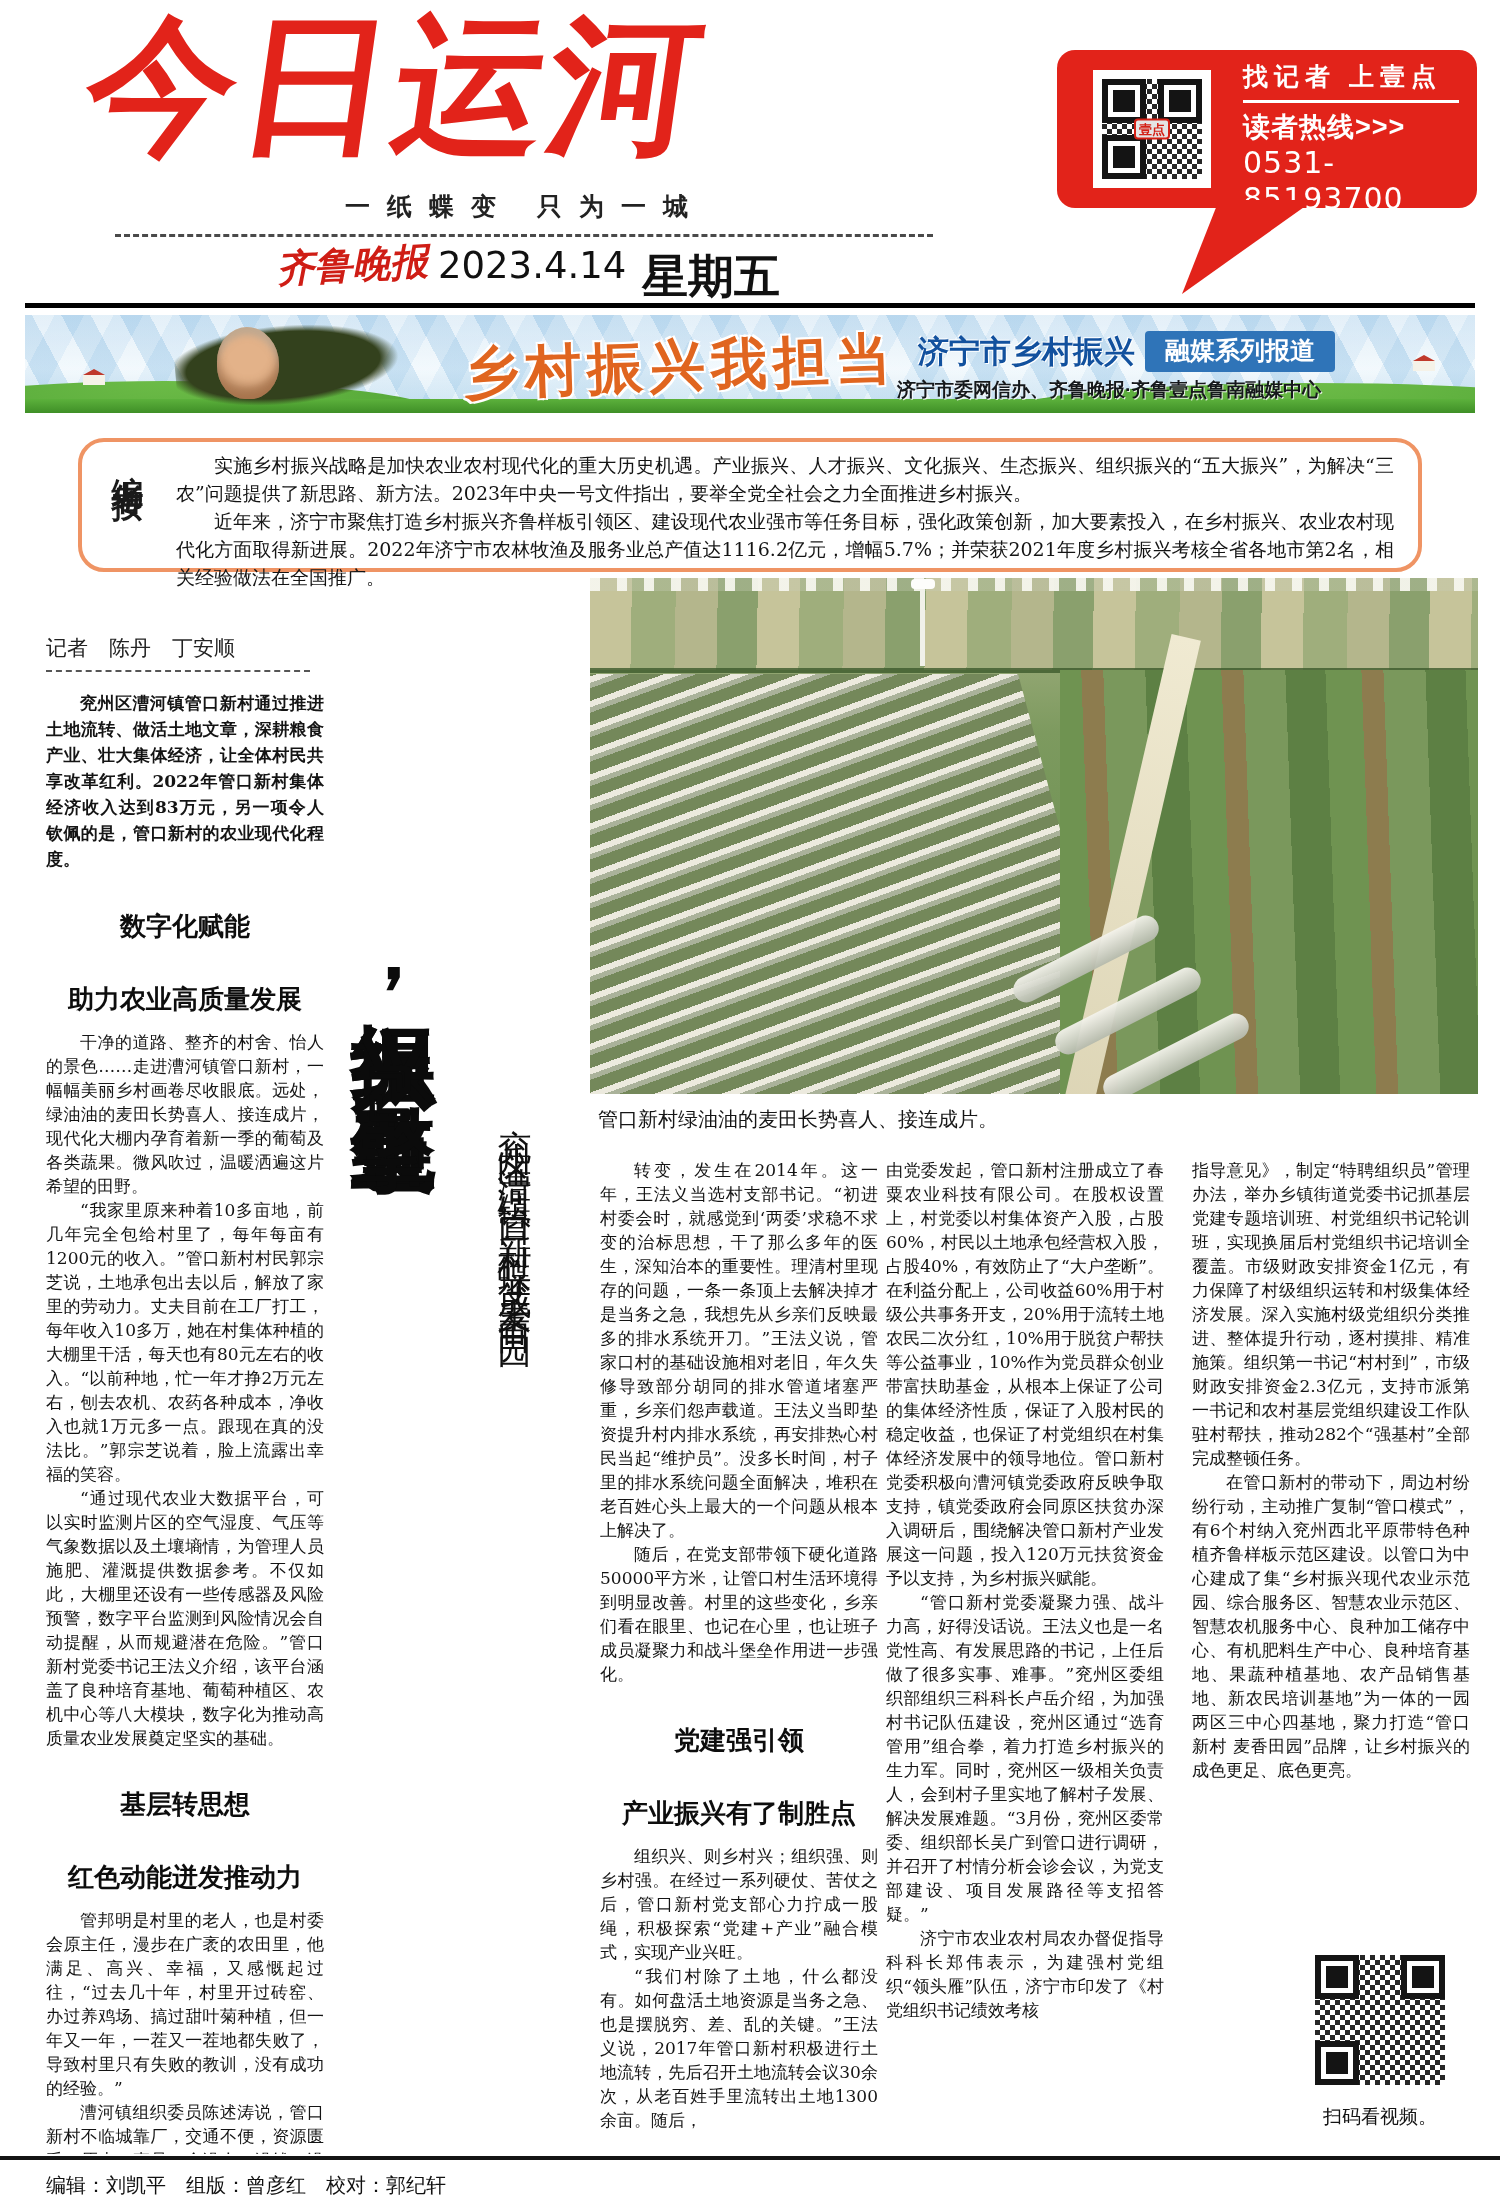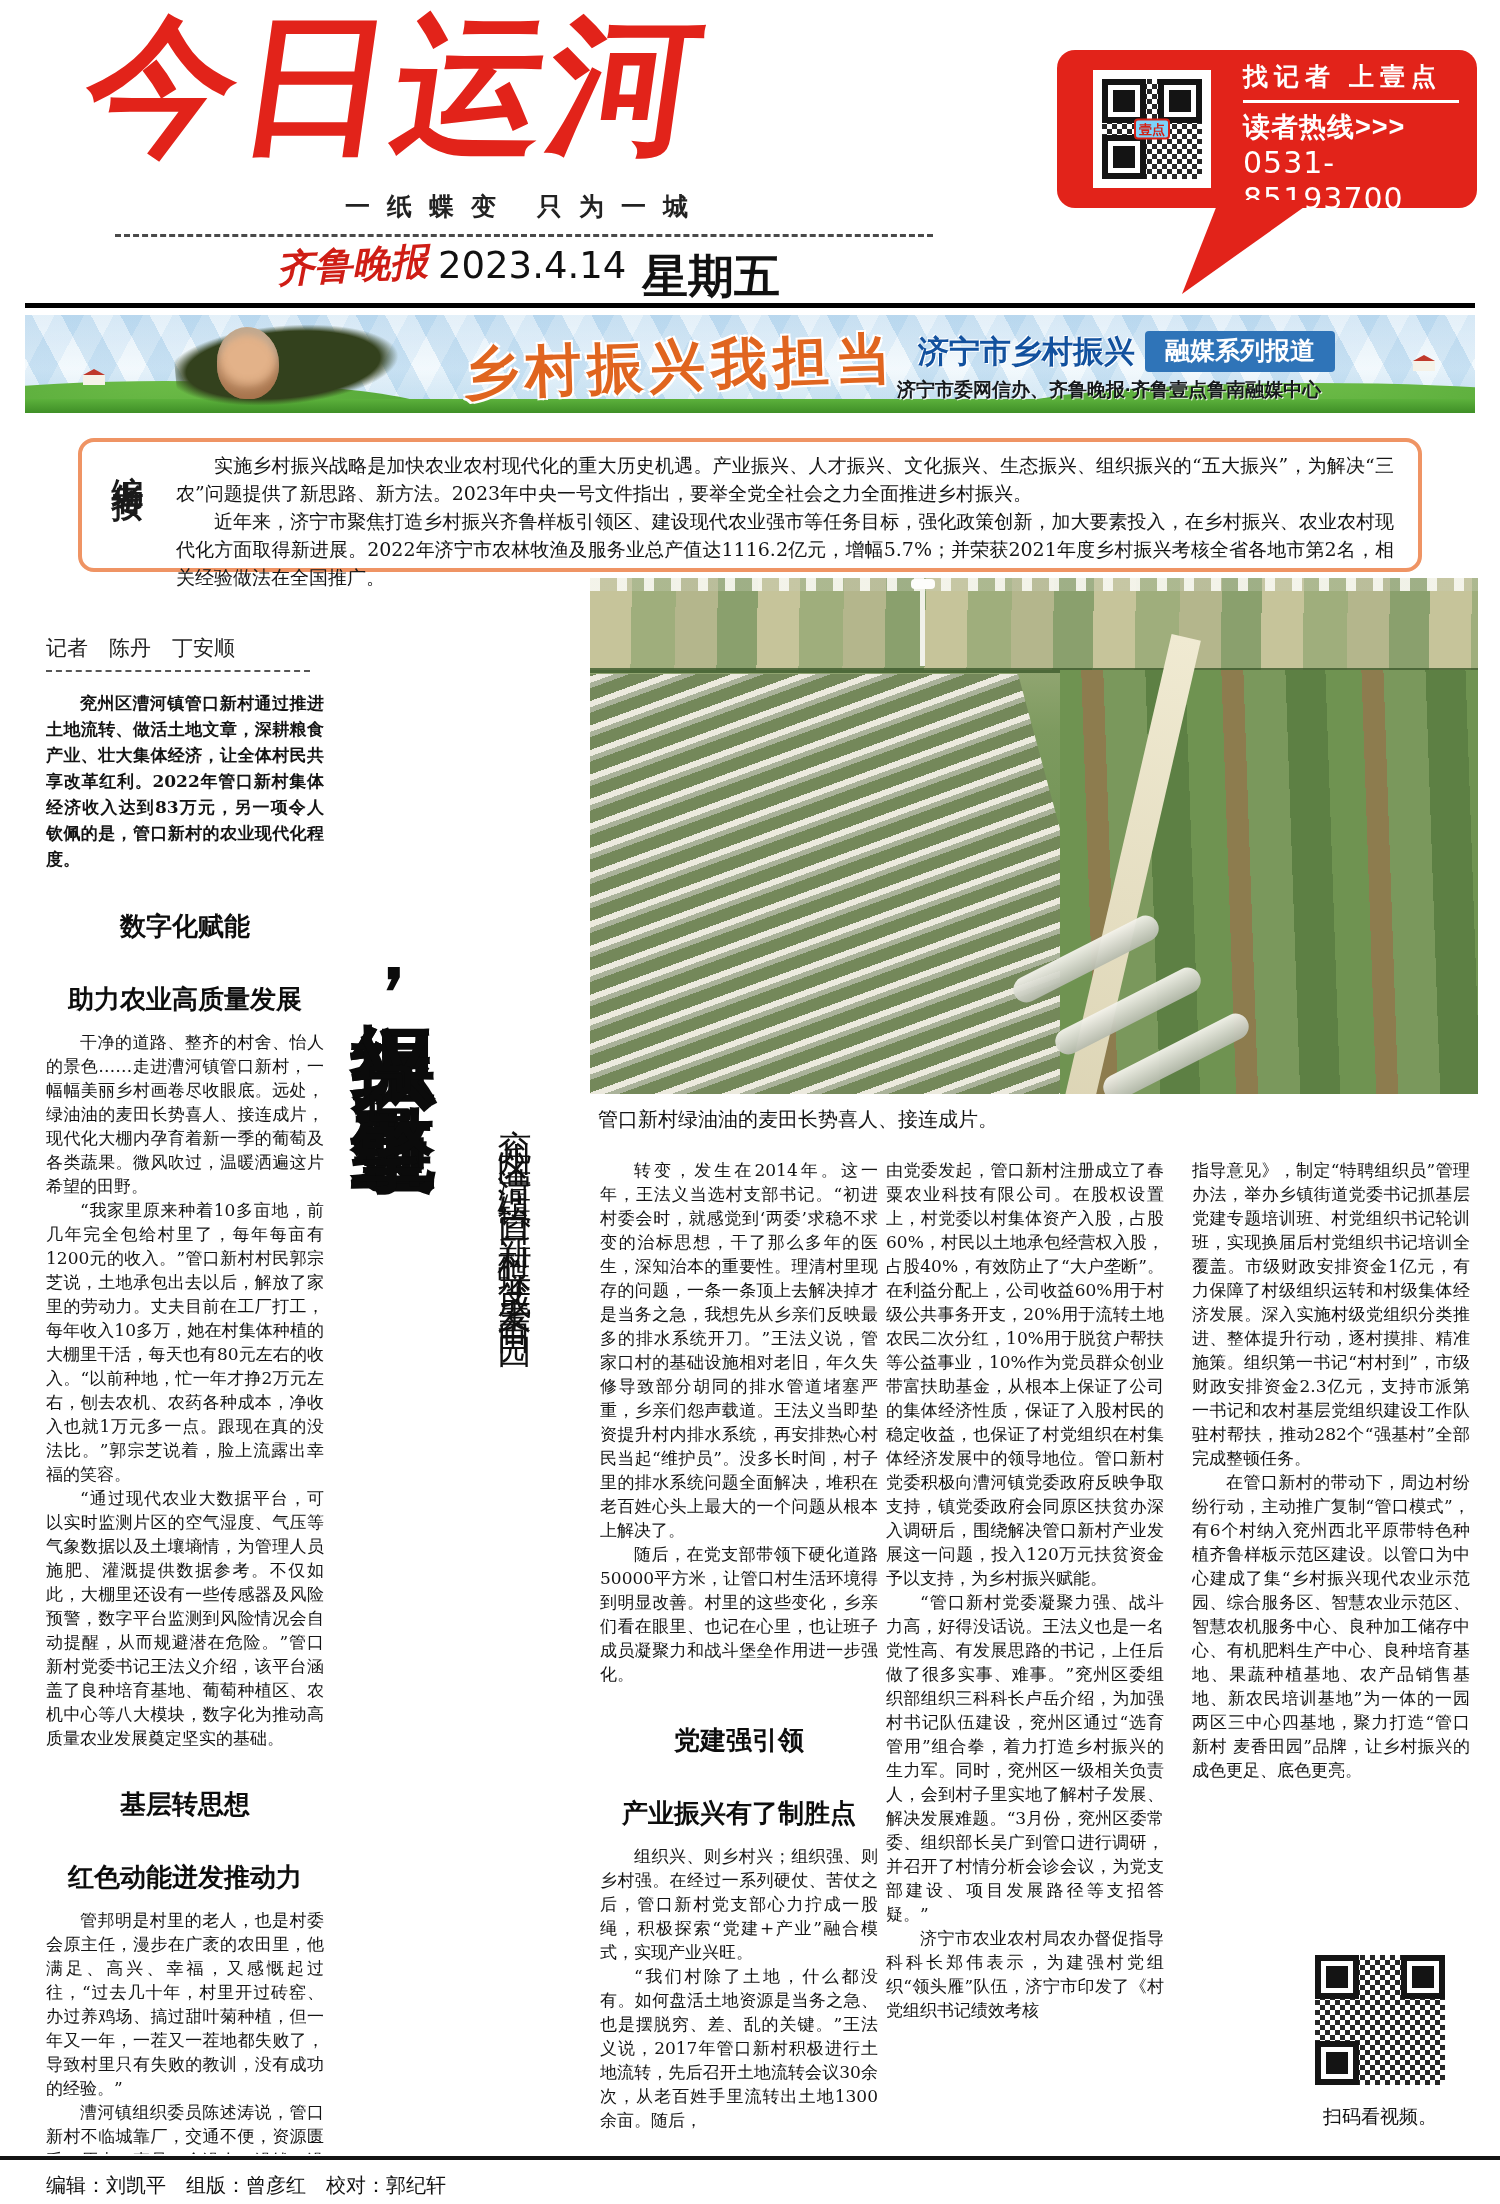--- a/index.html
+++ b/index.html
@@ -33,21 +33,21 @@
 
   
   .qr{background:#fff;position:absolute;}
   .qr-noise{position:absolute;inset:9px;
      background-image:repeating-conic-gradient(#141414 0% 25%, #fff 25% 50%),
                       repeating-conic-gradient(#141414 0% 25%, transparent 25% 50%);
      background-size:10px 10px,17px 17px;opacity:.92;}
   .qr-f{position:absolute;width:22px;height:22px;background:#141414;border:5px solid #fff;outline:6px solid #141414;}
   .f-tl{left:15px;top:15px;} .f-tr{right:15px;top:15px;} .f-bl{left:15px;bottom:15px;}
   .qr-logo{position:absolute;left:50%;top:50%;transform:translate(-50%,-50%);
-           background:#7dd3fc;color:#d42015;border:2px solid #d42015;border-radius:4px;
+           background:#e5e5e5;color:#d42015;border:2px solid #d42015;border-radius:4px;
            font-size:13px;font-weight:bold;line-height:1;padding:2px 3px;white-space:nowrap;}
 
   
   #banner{left:25px;top:315px;width:1450px;height:98px;overflow:hidden;
     background:
       repeating-linear-gradient(62deg, rgba(255,255,255,.28) 0 26px, rgba(150,195,228,.28) 26px 52px),
       repeating-linear-gradient(-62deg, rgba(255,255,255,.22) 0 26px, rgba(165,205,235,.22) 26px 52px),
       linear-gradient(180deg,#cfe4f4 0%,#e9f4fb 55%,#c2e0f0 100%);}
   .hill{position:absolute;background:radial-gradient(ellipse at 50% 0%,#6cbb47,#4ba032);border-radius:50%;}
   #hill-l{left:-140px;bottom:-38px;width:560px;height:70px;}
@@ -71,21 +71,21 @@
       font-size:25px;font-weight:bold;padding:3px 20px 5px;border-radius:4px;vertical-align:3px;}
   #series-org{position:absolute;left:872px;top:62px;font-size:19px;font-weight:bold;color:#15181b;
       text-shadow:1px 1px 0 rgba(255,255,255,.85);white-space:nowrap;}
   .house{position:absolute;width:22px;height:16px;
      background:linear-gradient(180deg,#c0392b 0 40%,#f5f2e8 40% 100%);
      clip-path:polygon(50% 0,100% 38%,100% 100%,0 100%,0 38%);}
   #house-l{left:58px;top:54px;} #house-r{left:1388px;top:40px;}
 
   
   #ednote{left:78px;top:438px;width:1336px;height:126px;border:4px solid #ef9464;
-          border-radius:16px;background:#fff;}
+          border-radius:26px;background:#fff;}
   #ed-label{position:absolute;left:24px;top:8px;height:112px;writing-mode:vertical-rl;
             font-size:32px;font-weight:900;letter-spacing:7px;color:#1a1a1a;
             font-family:"DejaVu Serif",serif;}
   #ed-text{position:absolute;left:94px;top:9px;width:1218px;font-size:19px;line-height:28px;
            text-align:justify;color:#141414;font-family:"DejaVu Serif",serif;}
   #ed-text p{margin:0;text-indent:2em;}
 
   
   .col{position:absolute;width:278px;text-align:justify;font-size:17px;line-height:24px;
        color:#141414;font-family:"DejaVu Serif",serif;overflow:hidden;}

